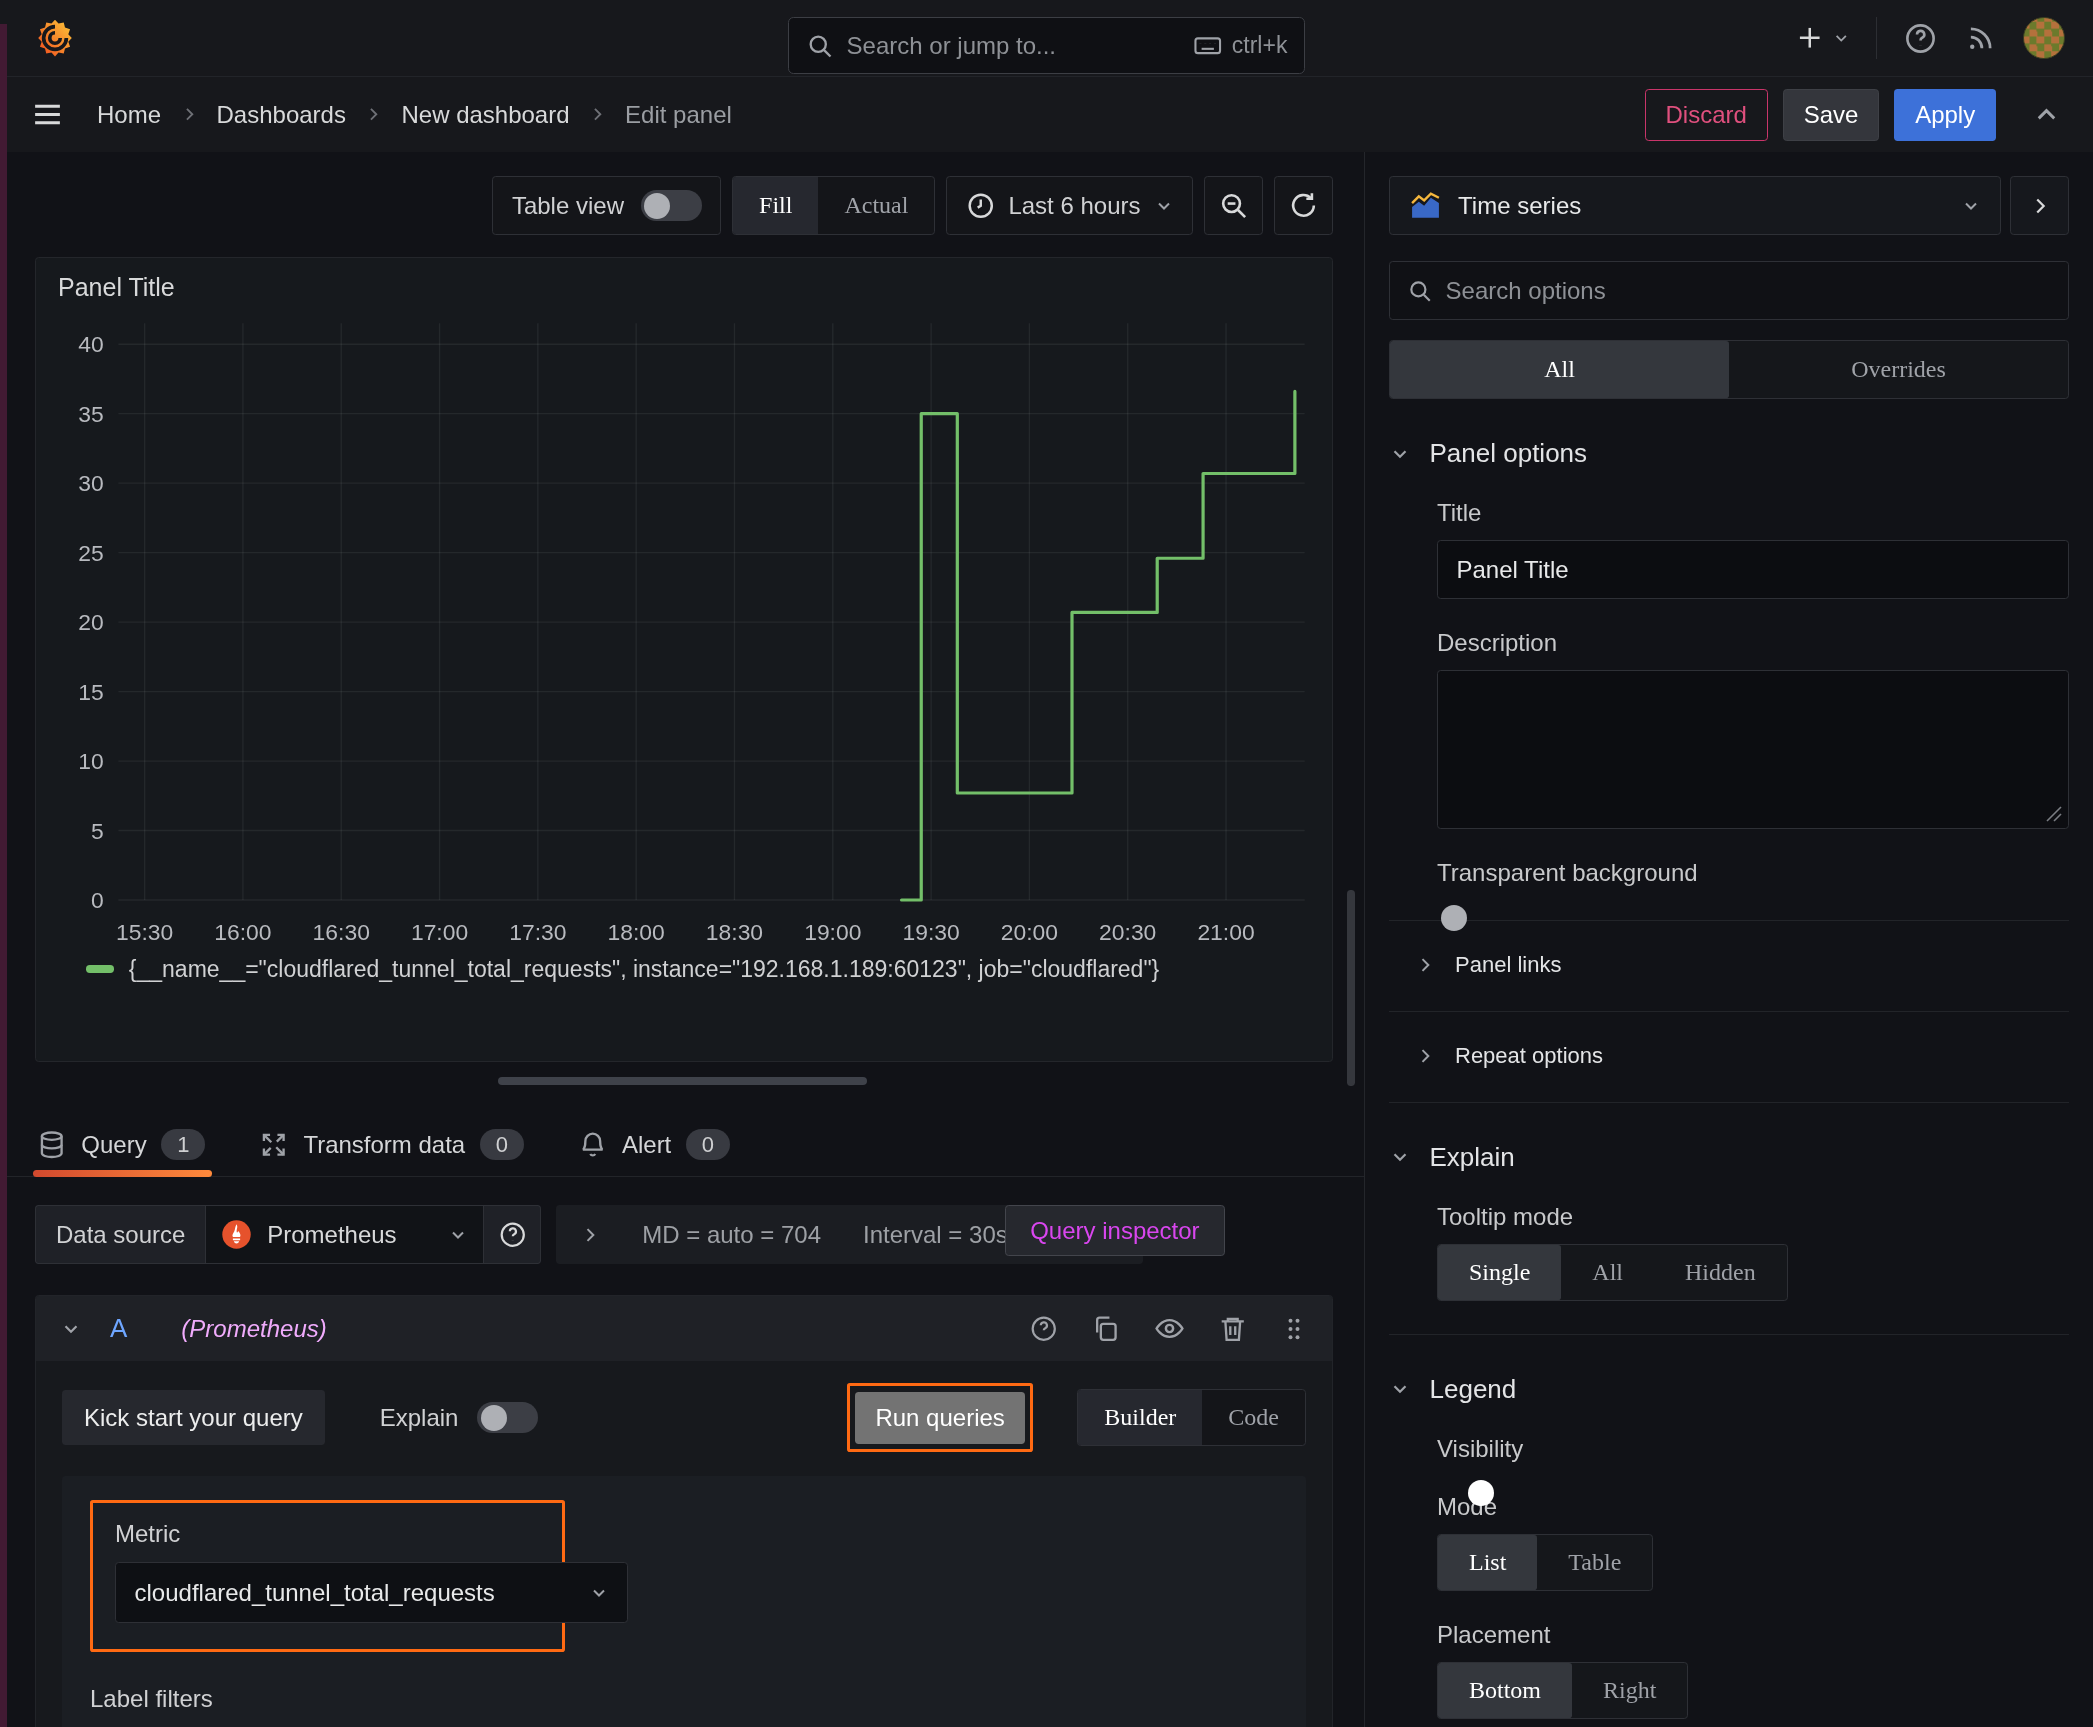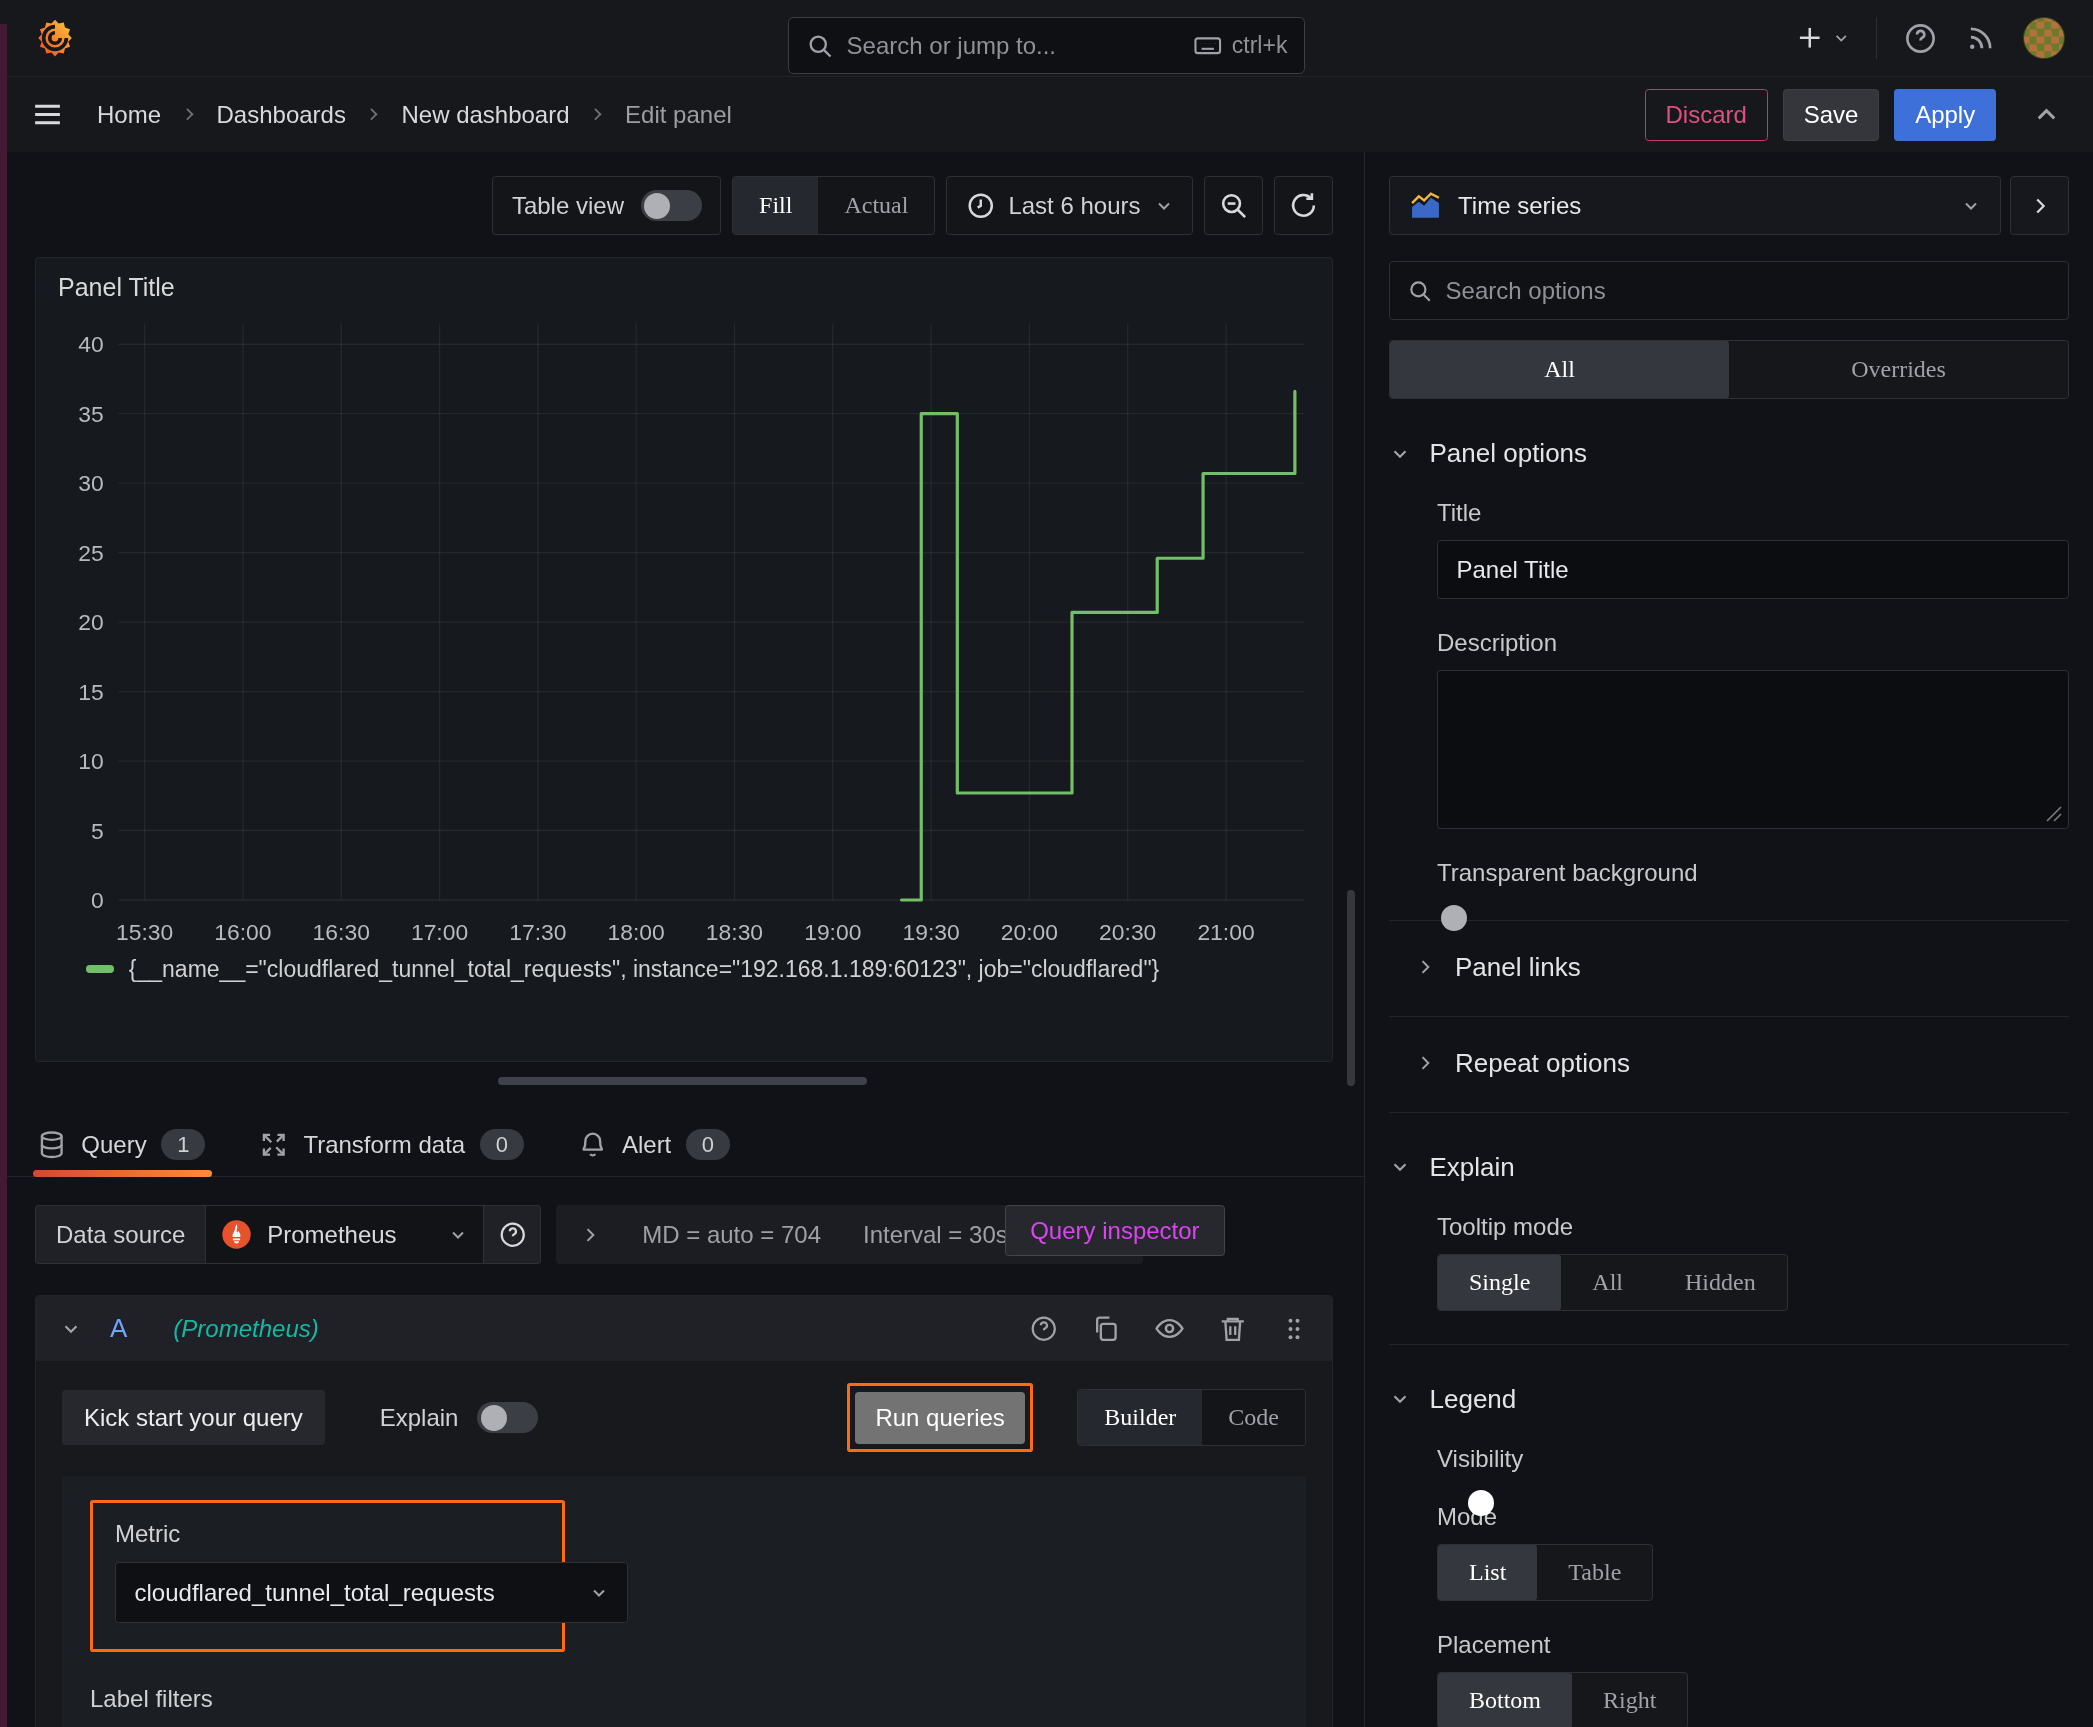--- a/index.html
+++ b/index.html
@@ -94,21 +94,21 @@
   .ds-stats { position:absolute; left:0; top:0; width:587px; height:59px; background:#1b1d22; border-radius:3.7px;
     display:flex; align-items:center; gap:42px; padding:0 24px; color:#9da0a5; }
   .qi-btn { position:absolute; left:449px; top:0; height:51px; background:#26282e; border:0.9px solid #43454c; border-radius:3.7px;
     display:flex; align-items:center; padding:7px 24px; color:#d946ef; white-space:nowrap; }
 
   
   .query-card { margin:31px 31px 0 35px; flex:1; background:#17191d; border:0.9px solid #222429; border-radius:3.7px 3.7px 0 0;
     display:flex; flex-direction:column; overflow:hidden; }
   .q-header { height:65px; background:#1f2126; display:flex; align-items:center; padding:0 24px; gap:28px; flex:0 0 auto; }
   .refid { color:#6ea6ff; font-size:26px; }
-  .ds-hint { color:#14b8a6; font-style:italic; margin-left:18px; }
+  .ds-hint { color:#f0abfc; font-style:italic; margin-left:26px; }
   .q-icons { margin-left:auto; display:flex; gap:33px; align-items:center; }
   .q-body { padding:22px 26px 0; display:flex; flex-direction:column; flex:1; }
   .q-toolbar { display:flex; align-items:center; }
   .kickstart { background:#26282e; border-radius:3.7px; height:55px; padding:0 22px; display:flex; align-items:center; color:#eceded; }
   .explain { display:flex; gap:18.5px; align-items:center; margin-left:55px; color:#d0d1d3; }
   .runq-wrap { margin-left:auto; border:3.7px solid #ff6a13; border-radius:2.8px; padding:5.5px; }
   .runq { background:#737373; height:52px; padding:0 20px; border-radius:3.7px; display:flex; align-items:center; color:#fff; }
   .bc-seg { margin-left:44px; height:57px; }
 
   .metric-panel { margin-top:24px; background:#1b1e23; border-radius:3.7px; padding:24px 28px; flex:1; }
@@ -137,21 +137,21 @@
   .section { margin-top:39px; }
   .sec-head { display:flex; align-items:center; gap:18.5px; font-size:26px; color:#e3e4e6; font-weight:500; }
   .sec-body { padding-left:48px; }
   .field-label { margin-top:30px; color:#c8c9cb; }
   .text-input { margin-top:13px; height:59px; width:100%; background:#0c0d11; border:0.9px solid #2e3036; border-radius:3.7px;
     color:#e8e9ea; padding:0 18.5px; font:inherit; display:block; }
   .textarea { margin-top:13px; height:159px; width:100%; background:#0c0d11; border:0.9px solid #2e3036; border-radius:3.7px; position:relative; }
   .resize-corner { position:absolute; right:5.5px; bottom:5.5px; width:20px; height:20px; }
   .toggle-row { margin-top:14.8px; }
   .divider { height:0.9px; background:#222429; margin-top:33px; }
-  .collapsed-row { display:flex; align-items:center; gap:20px; margin-top:31px; padding-left:26px; color:#e3e4e6; font-size:26px; }
+  .collapsed-row { display:flex; align-items:center; gap:20px; margin-top:31px; padding-left:26px; color:#e3e4e6; font-size:22px; }
   .mini-seg { display:inline-flex; border:0.9px solid #2e3036; border-radius:3.7px; height:57px; background:#15171b; margin-top:13px; overflow:hidden; }
   .mini-seg .seg-item { padding:0 31px; }
   .mini-seg .seg-item.active { background:#34373d; color:#fff; border-radius:2.8px; }
 </style>
 </head>
 <body>
 
 <div class="edge-strip"></div>
 
 <header class="topbar">

